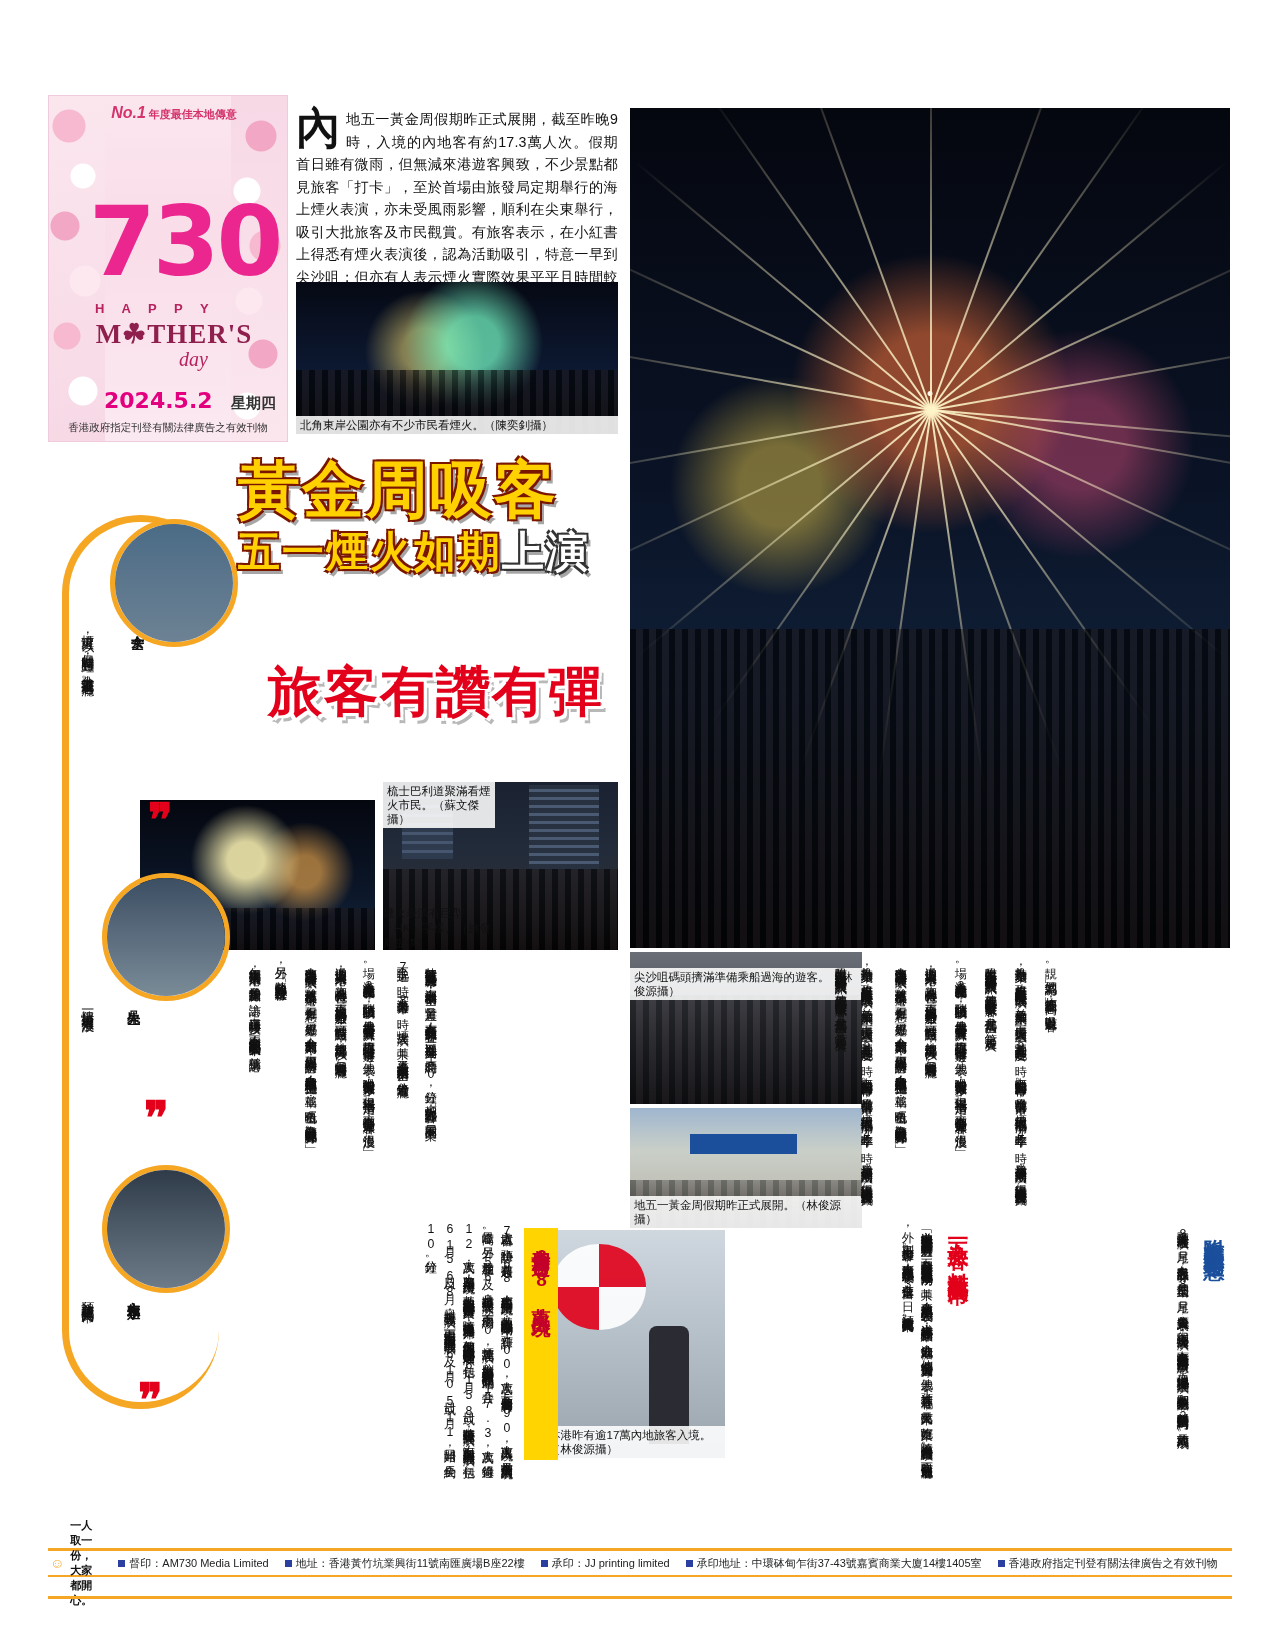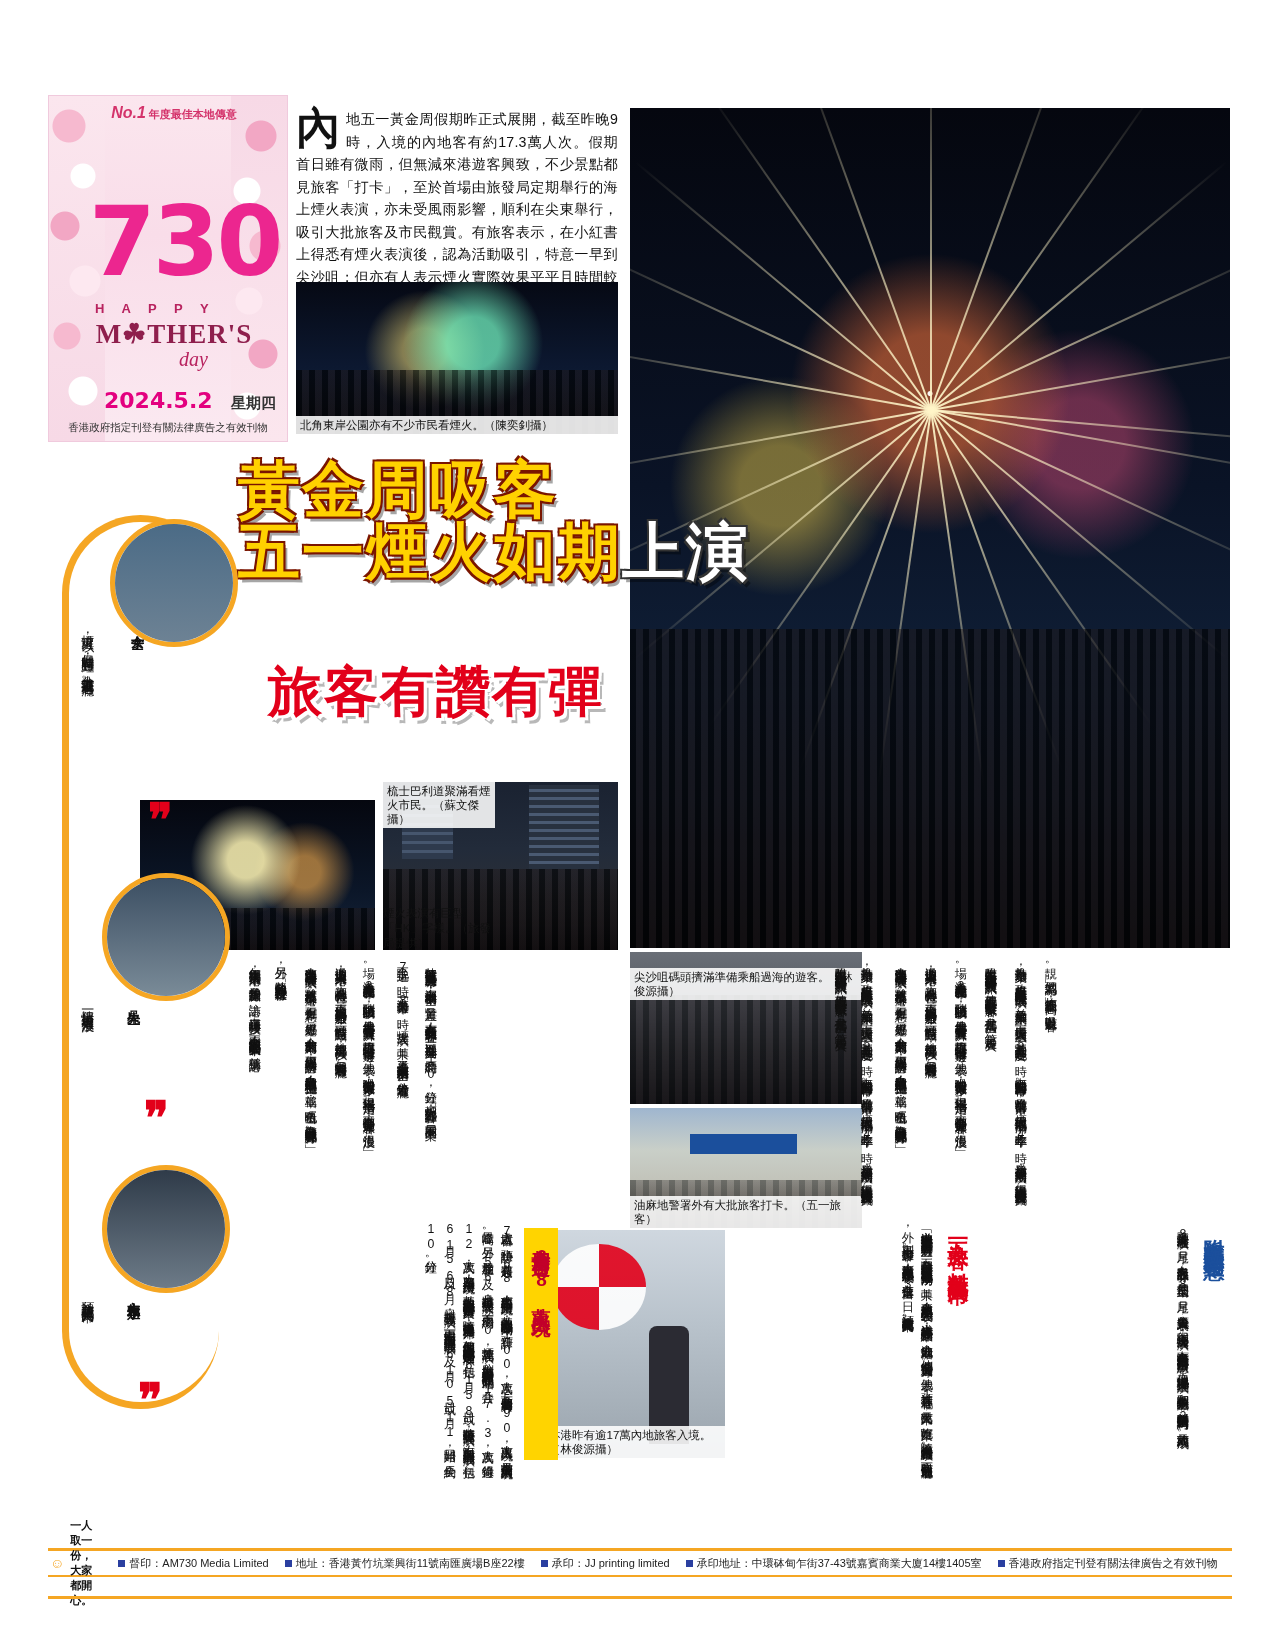--- a/index.html
+++ b/index.html
@@ -124,21 +124,21 @@
   
   .headline{position:absolute;left:170px;top:448px;width:720px;height:330px;}
   .hl{
     font-family:"DejaVu Sans","Liberation Sans",sans-serif;
     font-weight:bold;letter-spacing:2px;white-space:nowrap;
     position:absolute;
   }
   .hl1{left:68px;top:0;font-size:62px;color:#ffd100;
        text-shadow:-2px -2px 0 #7a1500,2px -2px 0 #7a1500,-2px 2px 0 #7a1500,2px 2px 0 #7a1500,
                    4px 5px 0 rgba(0,0,0,.35);}
-  .hl2{left:68px;top:62px;font-size:62px;color:#ffd100;
+  .hl2{left:68px;top:76px;font-size:42px;color:#ffd100;
        text-shadow:-2px -2px 0 #7a1500,2px -2px 0 #7a1500,-2px 2px 0 #7a1500,2px 2px 0 #7a1500,
                    4px 5px 0 rgba(0,0,0,.35);}
   .hl2 .white{color:#ffffff;text-shadow:-2px -2px 0 #333,2px -2px 0 #333,-2px 2px 0 #333,2px 2px 0 #333,4px 5px 0 rgba(0,0,0,.35);}
   .hl3{left:50px;top:128px;font-size:74px;color:#e2001a;
        text-shadow:-3px -3px 0 #fff,3px -3px 0 #fff,-3px 3px 0 #fff,3px 3px 0 #fff,
                    6px 7px 0 rgba(0,0,0,.30);}
   .hl4{left:98px;top:208px;font-size:54px;color:#e2001a;
        text-shadow:-3px -3px 0 #fff,3px -3px 0 #fff,-3px 3px 0 #fff,3px 3px 0 #fff,
                    5px 6px 0 rgba(0,0,0,.28);}
 
@@ -295,21 +295,21 @@
     </div>
     <div class="cap" style="top:16px;bottom:auto;">尖沙咀碼頭擠滿準備乘船過海的遊客。（林俊源攝）</div>
   </div>
 
   <div class="photo" id="photo-police">
     <div style="width:100%;height:100%;background:
        linear-gradient(180deg,#9fb6cf 0%,#c9cfc8 35%,#b7b1a4 100%);position:relative;">
       <div style="position:absolute;left:26%;top:22%;width:46%;height:16%;background:#1b4f9c;"></div>
       <div class="crowd" style="height:40%;opacity:.7"></div>
     </div>
-    <div class="cap">油麻地警署外有大批旅客打卡。（五一旅客）</div>
+    <div class="cap">地五一黃金周假期昨正式展開。（林俊源攝）</div>
   </div>
 
   <div class="photo" id="photo-tourist">
     <div style="width:100%;height:100%;background:
        linear-gradient(180deg,#cfd7df 0%,#b9c3cc 40%,#9aa4ad 100%);position:relative;">
       <div style="position:absolute;left:4%;top:6%;width:52%;height:38%;border-radius:50%;
         background:conic-gradient(#e2001a 0 25%,#fff 0 50%,#e2001a 0 75%,#fff 0);opacity:.9;"></div>
       <div style="position:absolute;left:58%;top:42%;width:22%;height:52%;background:#2b2b33;border-radius:8px 8px 0 0;"></div>
     </div>
     <div class="cap">本港昨有逾17萬內地旅客入境。（林俊源攝）</div>

